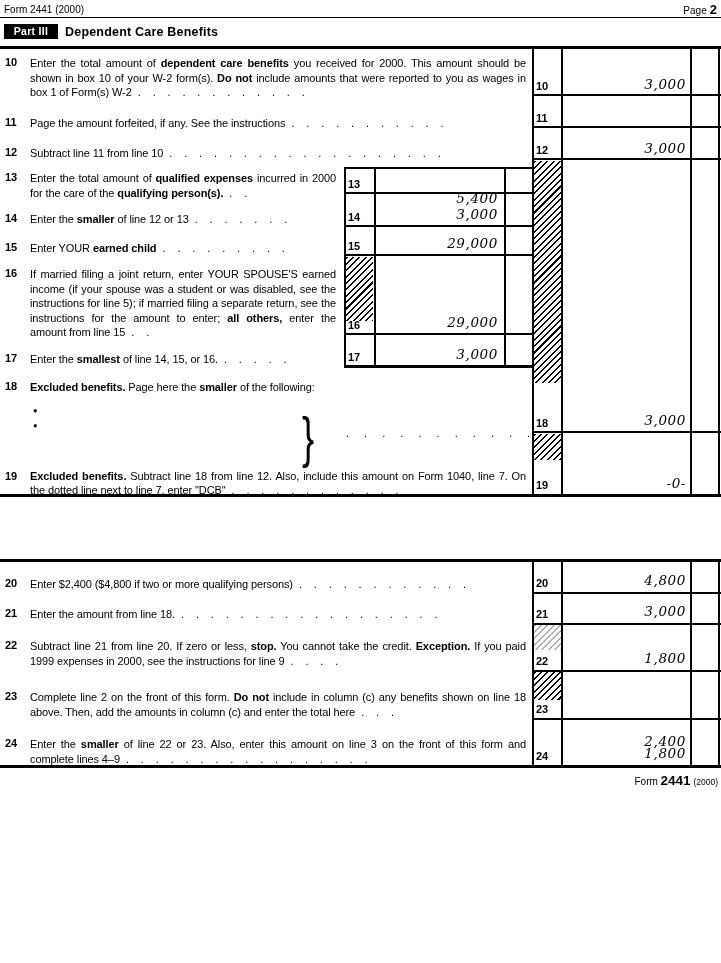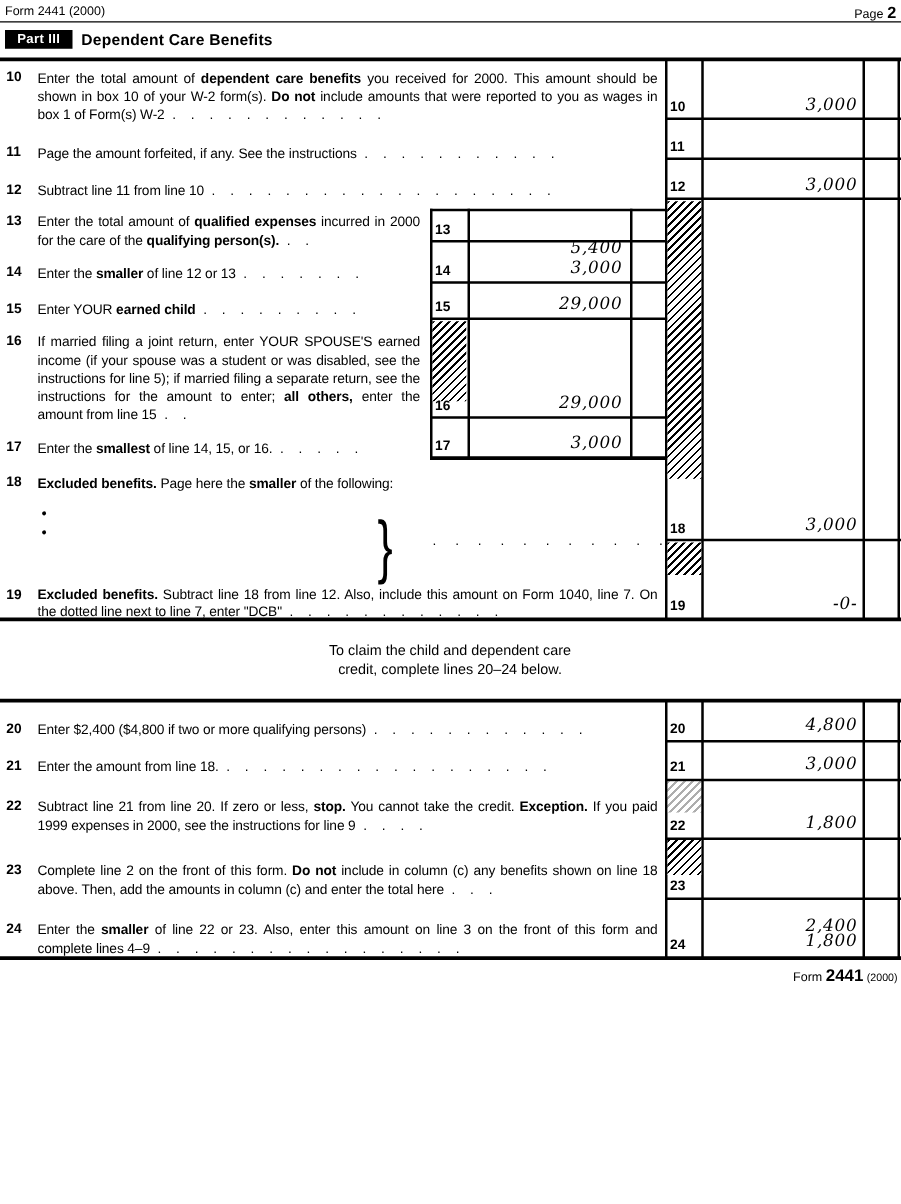--- a/index.html
+++ b/index.html
@@ -138,22 +138,20 @@
   <span class="bul" style="position:absolute;left:33px;top:406px">●</span>
   <span class="bul" style="position:absolute;left:33px;top:421px">●</span>
   <div class="brace">}</div>
   <div class="abs dots" style="left:340px;top:427px;word-spacing:12px">. . . . . . . . . . .</div>
 
   <div class="item" style="top:470px">
     <span class="mnum">19</span>
     <div class="txt w-full" style="line-height:13.5px"><span class="b">Excluded benefits.</span><span> Subtract line 18 from line 12. Also, include this amount on Form 1040, line 7. On the dotted line next to line 7, enter "DCB"</span><span class="dots">. . . . . . . . . . . .</span></div>
   </div>
 
-  <div class="note">To claim the child and dependent care
-credit, complete lines 20–24 below.</div>
 
   <div class="hl" style="left:0;top:559px;width:721px;height:2.5px"></div>
   <div class="vl" style="left:532px;top:560px;width:2px;height:207px"></div>
   <div class="vl" style="left:561px;top:560px;width:2px;height:207px"></div>
   <div class="vl" style="left:690px;top:560px;width:2px;height:207px"></div>
   <div class="vl" style="left:718px;top:560px;width:2px;height:207px"></div>
   <div class="hl" style="left:532px;top:592px;width:189px;height:2px"></div>
   <div class="hl" style="left:532px;top:623px;width:189px;height:2px"></div>
   <div class="hl" style="left:532px;top:670px;width:189px;height:2px"></div>
   <div class="hl" style="left:532px;top:718px;width:189px;height:2px"></div>

